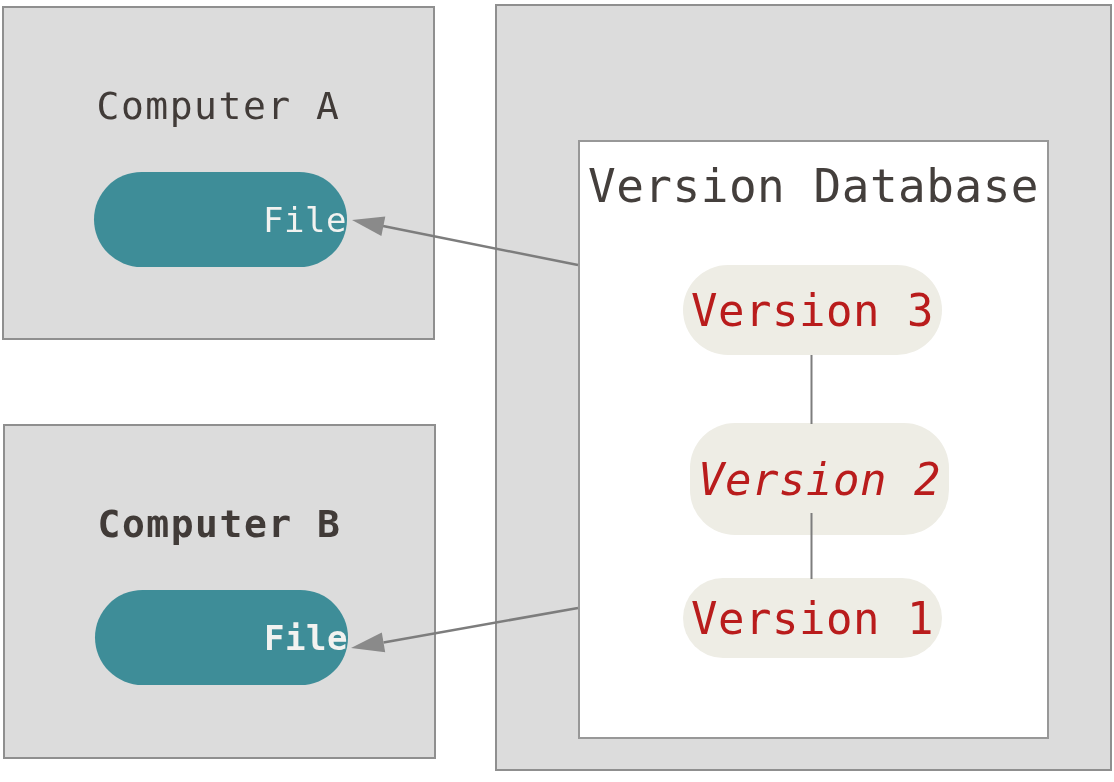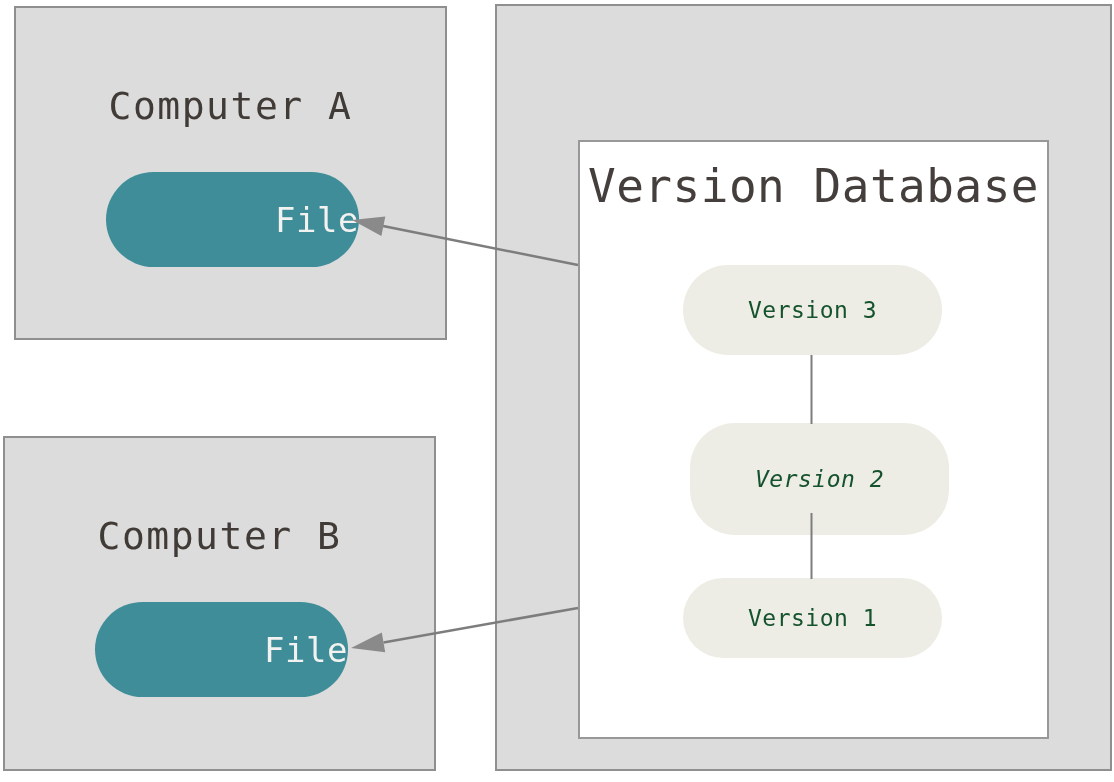--- a/index.html
+++ b/index.html
@@ -47,43 +47,43 @@
     display:flex;align-items:center;justify-content:flex-end;
     font-size:34px;
     color:#f2f2f0;
     letter-spacing:0.5px;
   }
   .pill-light{
     position:absolute;
     background:#eeede5;
     border-radius:45px;
     display:flex;align-items:center;justify-content:center;
-    font-size:23px;
-    color:#14532d;
+    font-size:44px;
+    color:#b91c1c;
     letter-spacing:0.5px;
     text-align:center;
   }
   #overlay{
     position:absolute;left:0;top:0;width:1114px;height:782px;
     pointer-events:none;
   }
 </style>
 </head>
 <body>
 
 <div id="stage">
 
-  <div class="box" style="left:14px;top:6px;width:433px;height:334px;">
+  <div class="box" style="left:2px;top:6px;width:433px;height:334px;">
     <div class="title" style="top:76px;">Computer A</div>
     <div class="pill-teal" style="left:90px;top:164px;width:253px;height:95px;">
       <span>File</span>
     </div>
   </div>
 
-  <div class="box" style="left:3px;top:436px;width:433px;height:335px;">
+  <div class="box" style="left:3px;top:424px;width:433px;height:335px;font-weight:bold;">
     <div class="title" style="top:76px;">Computer B</div>
     <div class="pill-teal" style="left:90px;top:164px;width:253px;height:95px;">
       <span>File</span>
     </div>
   </div>
 
   <div class="box" style="left:495px;top:4px;width:617px;height:767px;">
 
     <div class="dbbox" style="left:81px;top:134px;width:471px;height:599px;">
       <div class="sublabel" style="top:24px;">Version Database</div>

